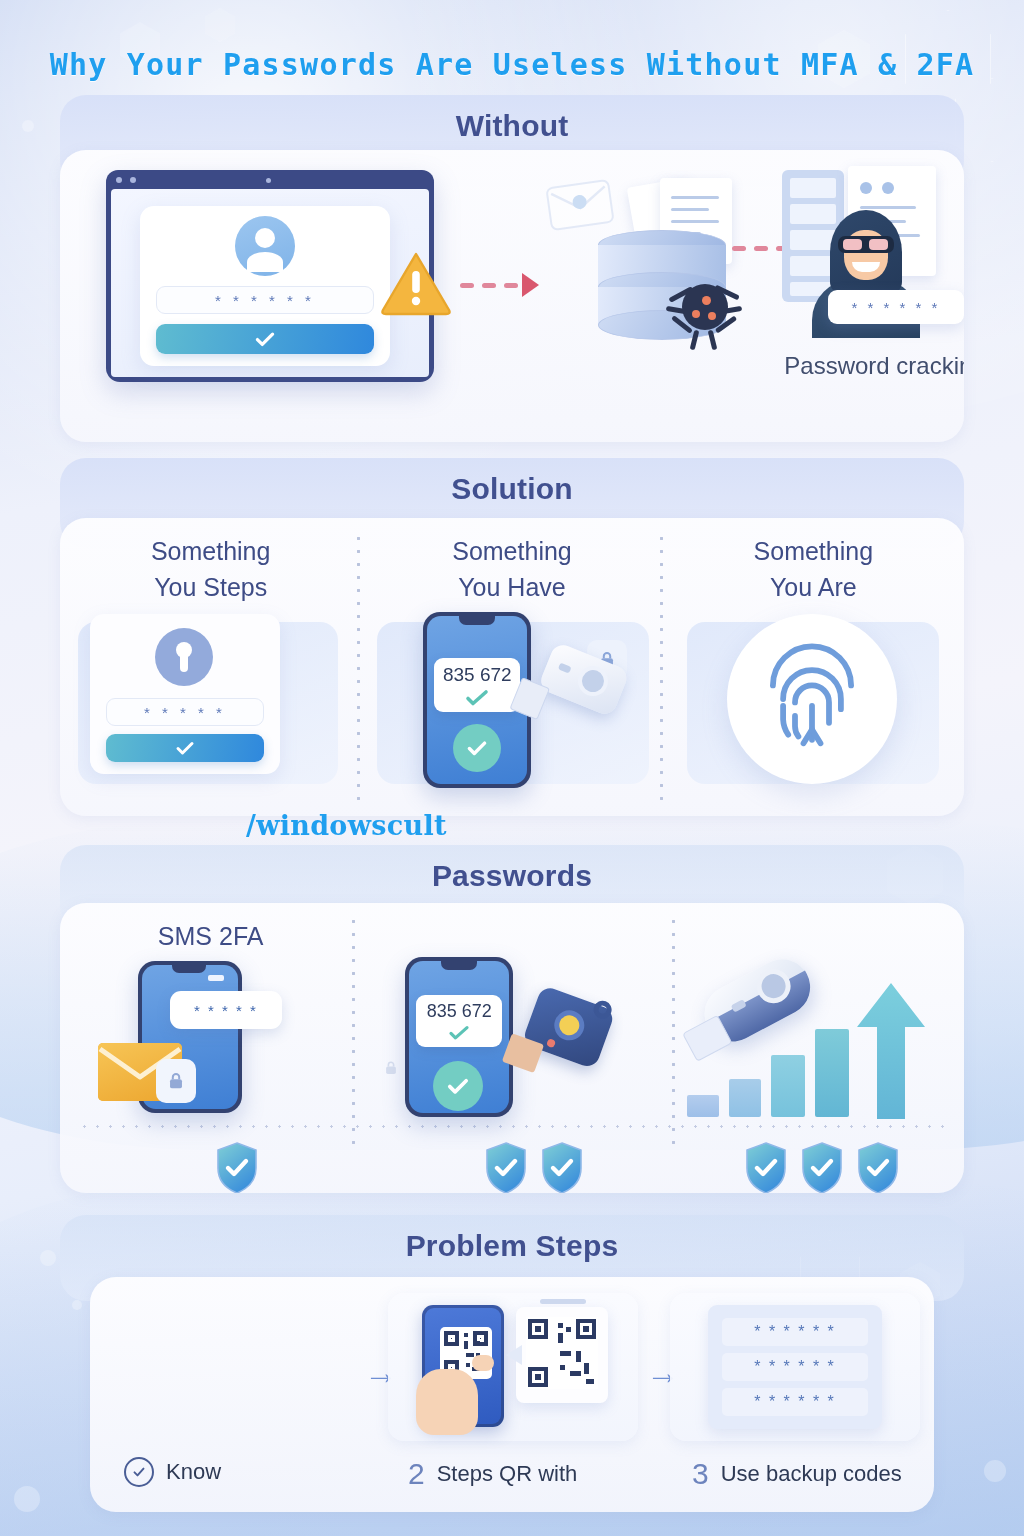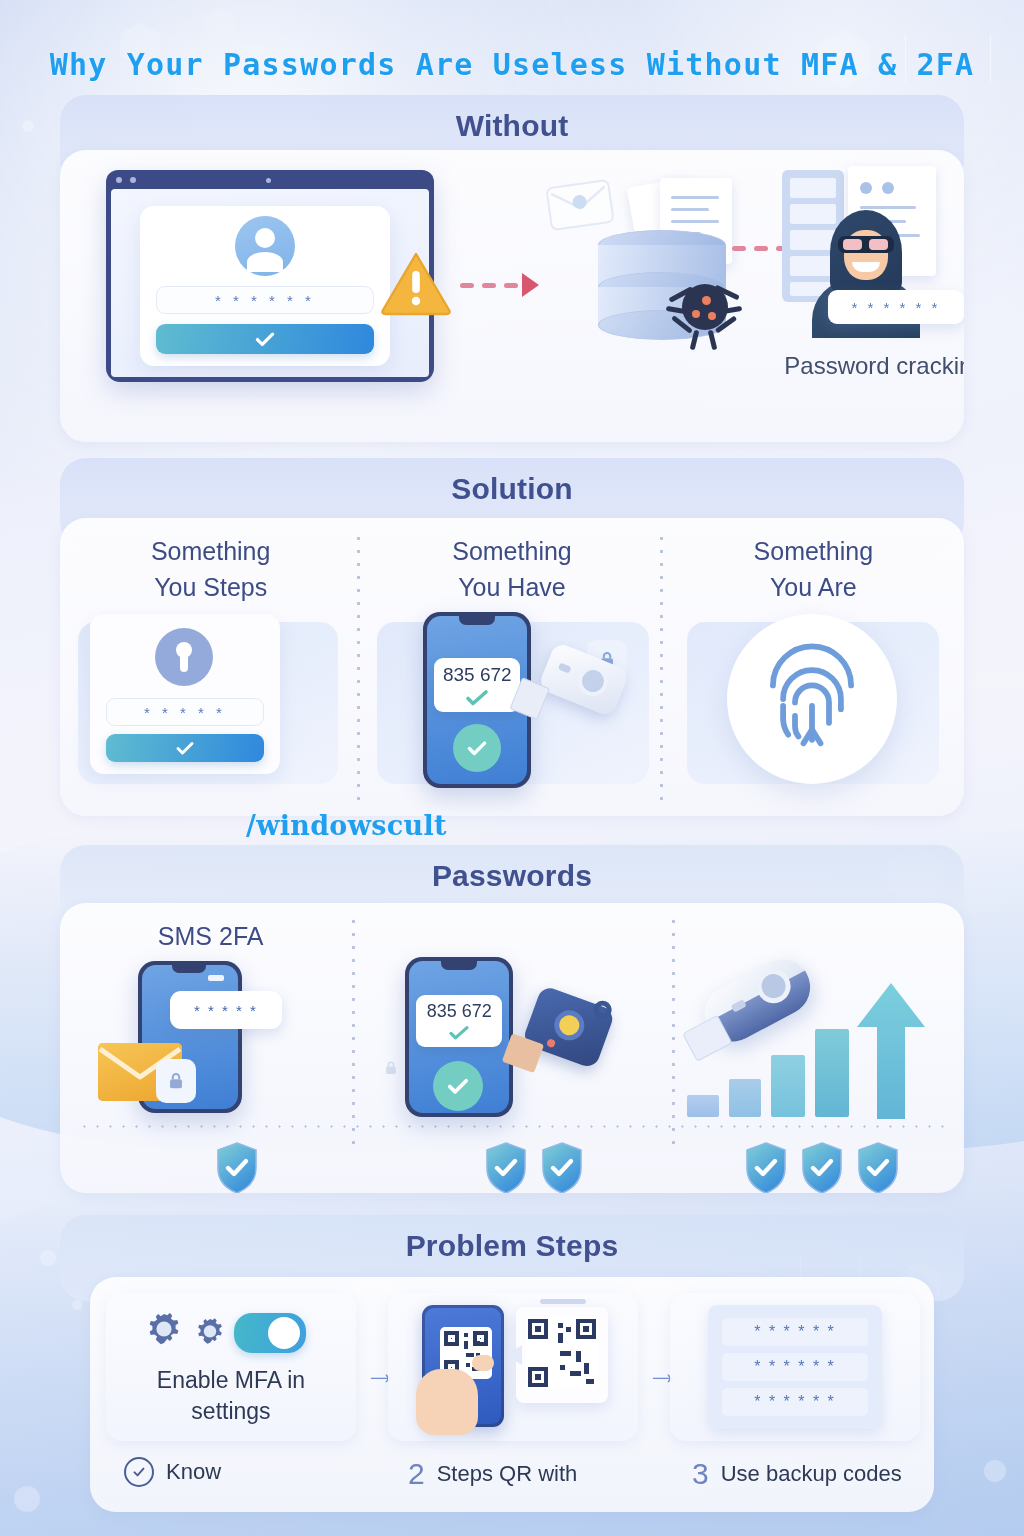--- a/index.html
+++ b/index.html
@@ -648,34 +648,20 @@
     </div>
   </div>
 </div>
 
 <div class="section" style="top:1215px;">
   <div class="sec-band" style="height:86px; background:linear-gradient(180deg, rgba(210,224,246,.6), rgba(231,238,252,.5));">
     <div class="sec-title">Problem Steps</div>
   </div>
   <div class="panel" style="position:absolute; top:62px; left:30px; width:844px; height:235px;">
 
-    <div class="step-card" style="left:16px; top:16px; width:250px; height:148px;">
-      <svg class="gear" style="left:36px; top:16px;" width="44" height="44" viewBox="0 0 44 44">
-        <path d="M22 5l3.2 1.2 2.6-2.2 2.4 2.6-1.3 3.2 2.9 1.7 3.4-.6 1.2 3.4-2.8 2v3.4l2.8 2-1.2 3.4-3.4-.6-2.9 1.7 1.3 3.2-2.4 2.6-2.6-2.2L22 34l-3.2 1.2-2.6-2.2-2.4-2.6 1.3-3.2-2.9-1.7-3.4.6-1.2-3.4 2.8-2v-3.4l-2.8-2 1.2-3.4 3.4.6 2.9-1.7-1.3-3.2 2.4-2.6 2.6 2.2z" fill="#5a6fa8"></path>
-        <circle cx="22" cy="20" r="7.6" fill="#dfe7f7"></circle>
-      </svg>
-      <svg class="gear" style="left:86px; top:22px;" width="36" height="36" viewBox="0 0 44 44">
-        <path d="M22 5l3.2 1.2 2.6-2.2 2.4 2.6-1.3 3.2 2.9 1.7 3.4-.6 1.2 3.4-2.8 2v3.4l2.8 2-1.2 3.4-3.4-.6-2.9 1.7 1.3 3.2-2.4 2.6-2.6-2.2L22 34l-3.2 1.2-2.6-2.2-2.4-2.6 1.3-3.2-2.9-1.7-3.4.6-1.2-3.4 2.8-2v-3.4l-2.8-2 1.2-3.4 3.4.6 2.9-1.7-1.3-3.2 2.4-2.6 2.6 2.2z" fill="#5a6fa8"></path>
-        <circle cx="22" cy="20" r="7.6" fill="#dfe7f7"></circle>
-      </svg>
-      <div class="toggle" style="left:128px; top:20px; width:72px; height:40px;">
-        <div class="toggle-knob" style="left:34px; top:4px; width:32px; height:32px;"></div>
-      </div>
-      <div class="step-label" style="left:12px; top:72px; width:226px;">Enable MFA in settings</div>
-    </div>
     <div class="step-arrow" style="left:274px; top:78px;">→</div>
 
     <div class="step-card" style="left:298px; top:16px; width:250px; height:148px;">
       <div style="position:absolute; left:34px; top:12px; width:82px; height:122px; border-radius:11px; background:linear-gradient(170deg,#3a59a8,#2c4a92); box-shadow:0 6px 16px rgba(60,90,170,.3);">
         <div style="position:absolute; left:3px; top:3px; right:3px; bottom:3px; border-radius:9px; background:linear-gradient(170deg,#4d79d8,#2f5bc0);"></div>
       </div>
       <div class="qr" style="left:52px; top:34px; width:52px; height:52px; border-radius:5px;">
         <span class="qr-eye" style="left:4px; top:4px; width:15px; height:15px;">
             <i></i>
           </span>

